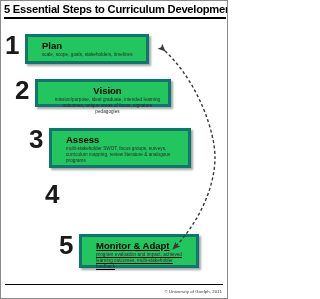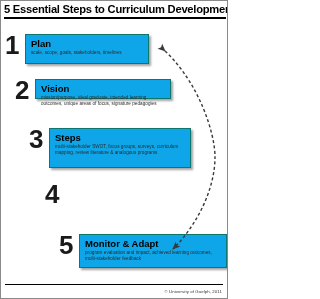--- a/index.html
+++ b/index.html
@@ -55,25 +55,25 @@
     line-height: 26px;
     color: #1a1a1a;
     width: 20px;
     text-align: left;
     flex: 0 0 auto;
     margin-top: -2px;
     font-family: "Liberation Sans", sans-serif;
   }
   .step-box {
     position: relative;
-    background: #0ea5e9;
-    border: 1px solid #0f766e;
+    background: #22c55e;
+    border: 3px solid #0f766e;
     box-shadow: 2px 2px 2px rgba(90, 90, 90, 0.55);
     box-sizing: border-box;
-    padding: 3px 5px 4px 5px;
+    padding: 3px 5px 4px 14px;
     flex: 0 0 auto;
   }
   .step-heading {
     font-size: 9.5px;
     font-weight: bold;
     color: #000000;
     line-height: 11px;
     margin-bottom: 1px;
     white-space: nowrap;
   }
@@ -82,30 +82,30 @@
     color: #2b2b2b;
     line-height: 6.2px;
     letter-spacing: 0.05px;
   }
 
   
   #step-1 { left: 4px;  top: 33px; }
   #step-1 .step-box { width: 124px; height: 30px; }
 
   #step-2 { left: 14px; top: 78px; }
-  #step-2 .step-box { width: 136px; height: 20px; }
+  #step-2 .step-box { width: 136px; height: 28px; text-align: center; }
 
   #step-3 { left: 28px; top: 127px; }
   #step-3 .step-box { width: 142px; height: 40px; }
 
   #step-4 { left: 44px; top: 182px; }
   #step-4 .step-box { width: 146px; height: 34px; }
 
   #step-5 { left: 58px; top: 233px; }
-  #step-5 .step-box { width: 148px; height: 34px; }
+  #step-5 .step-box { width: 120px; height: 34px; text-decoration: underline; }
 
   
   #cycle-arrow {
     position: absolute;
     left: 150px;
     top: 36px;
     width: 78px;
     height: 228px;
     pointer-events: none;
   }
@@ -151,21 +151,21 @@
     <div class="step-number">2</div>
     <div class="step-box">
       <div class="step-heading">Vision</div>
       <div class="step-desc">mission/purpose, ideal graduate, intended learning outcomes, unique areas of focus, signature pedagogies</div>
     </div>
   </div>
 
   <div class="step" id="step-3">
     <div class="step-number">3</div>
     <div class="step-box">
-      <div class="step-heading">Steps</div>
+      <div class="step-heading">Assess</div>
       <div class="step-desc">multi-stakeholder SWOT, focus groups, surveys, curriculum mapping, review literature &amp; analogous programs</div>
     </div>
   </div>
 
   <div class="step" id="step-4">
     <div class="step-number">4</div>
   </div>
 
   <div class="step" id="step-5">
     <div class="step-number">5</div>

